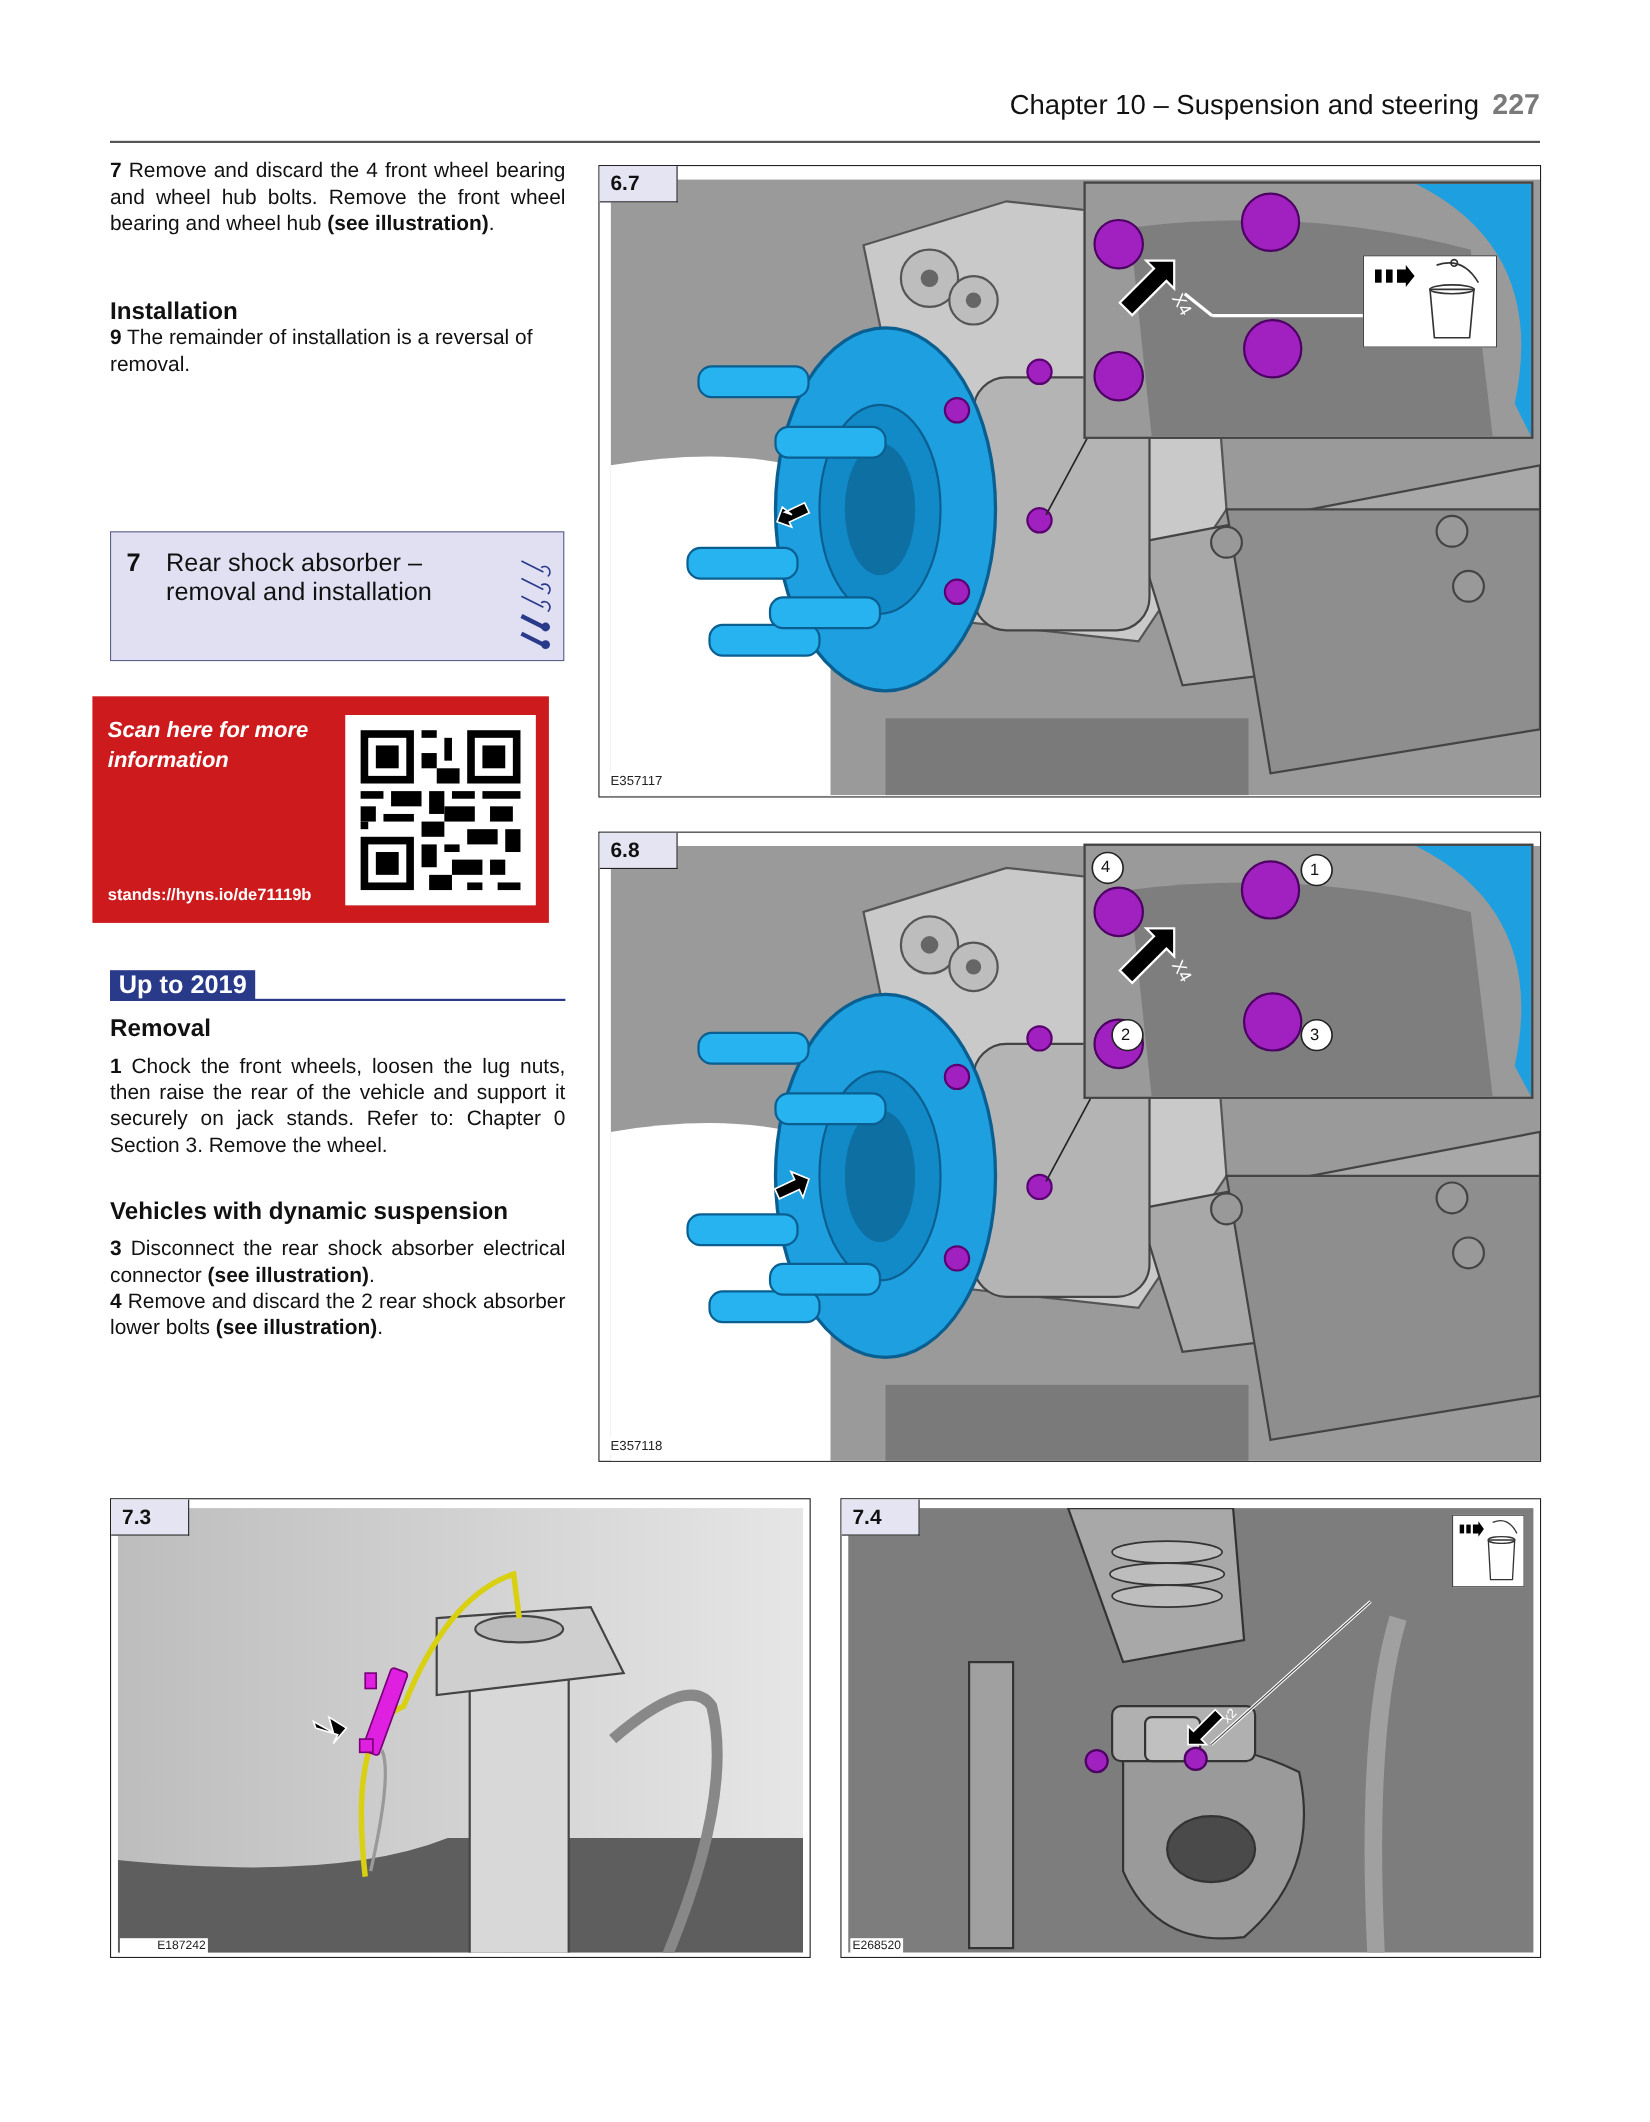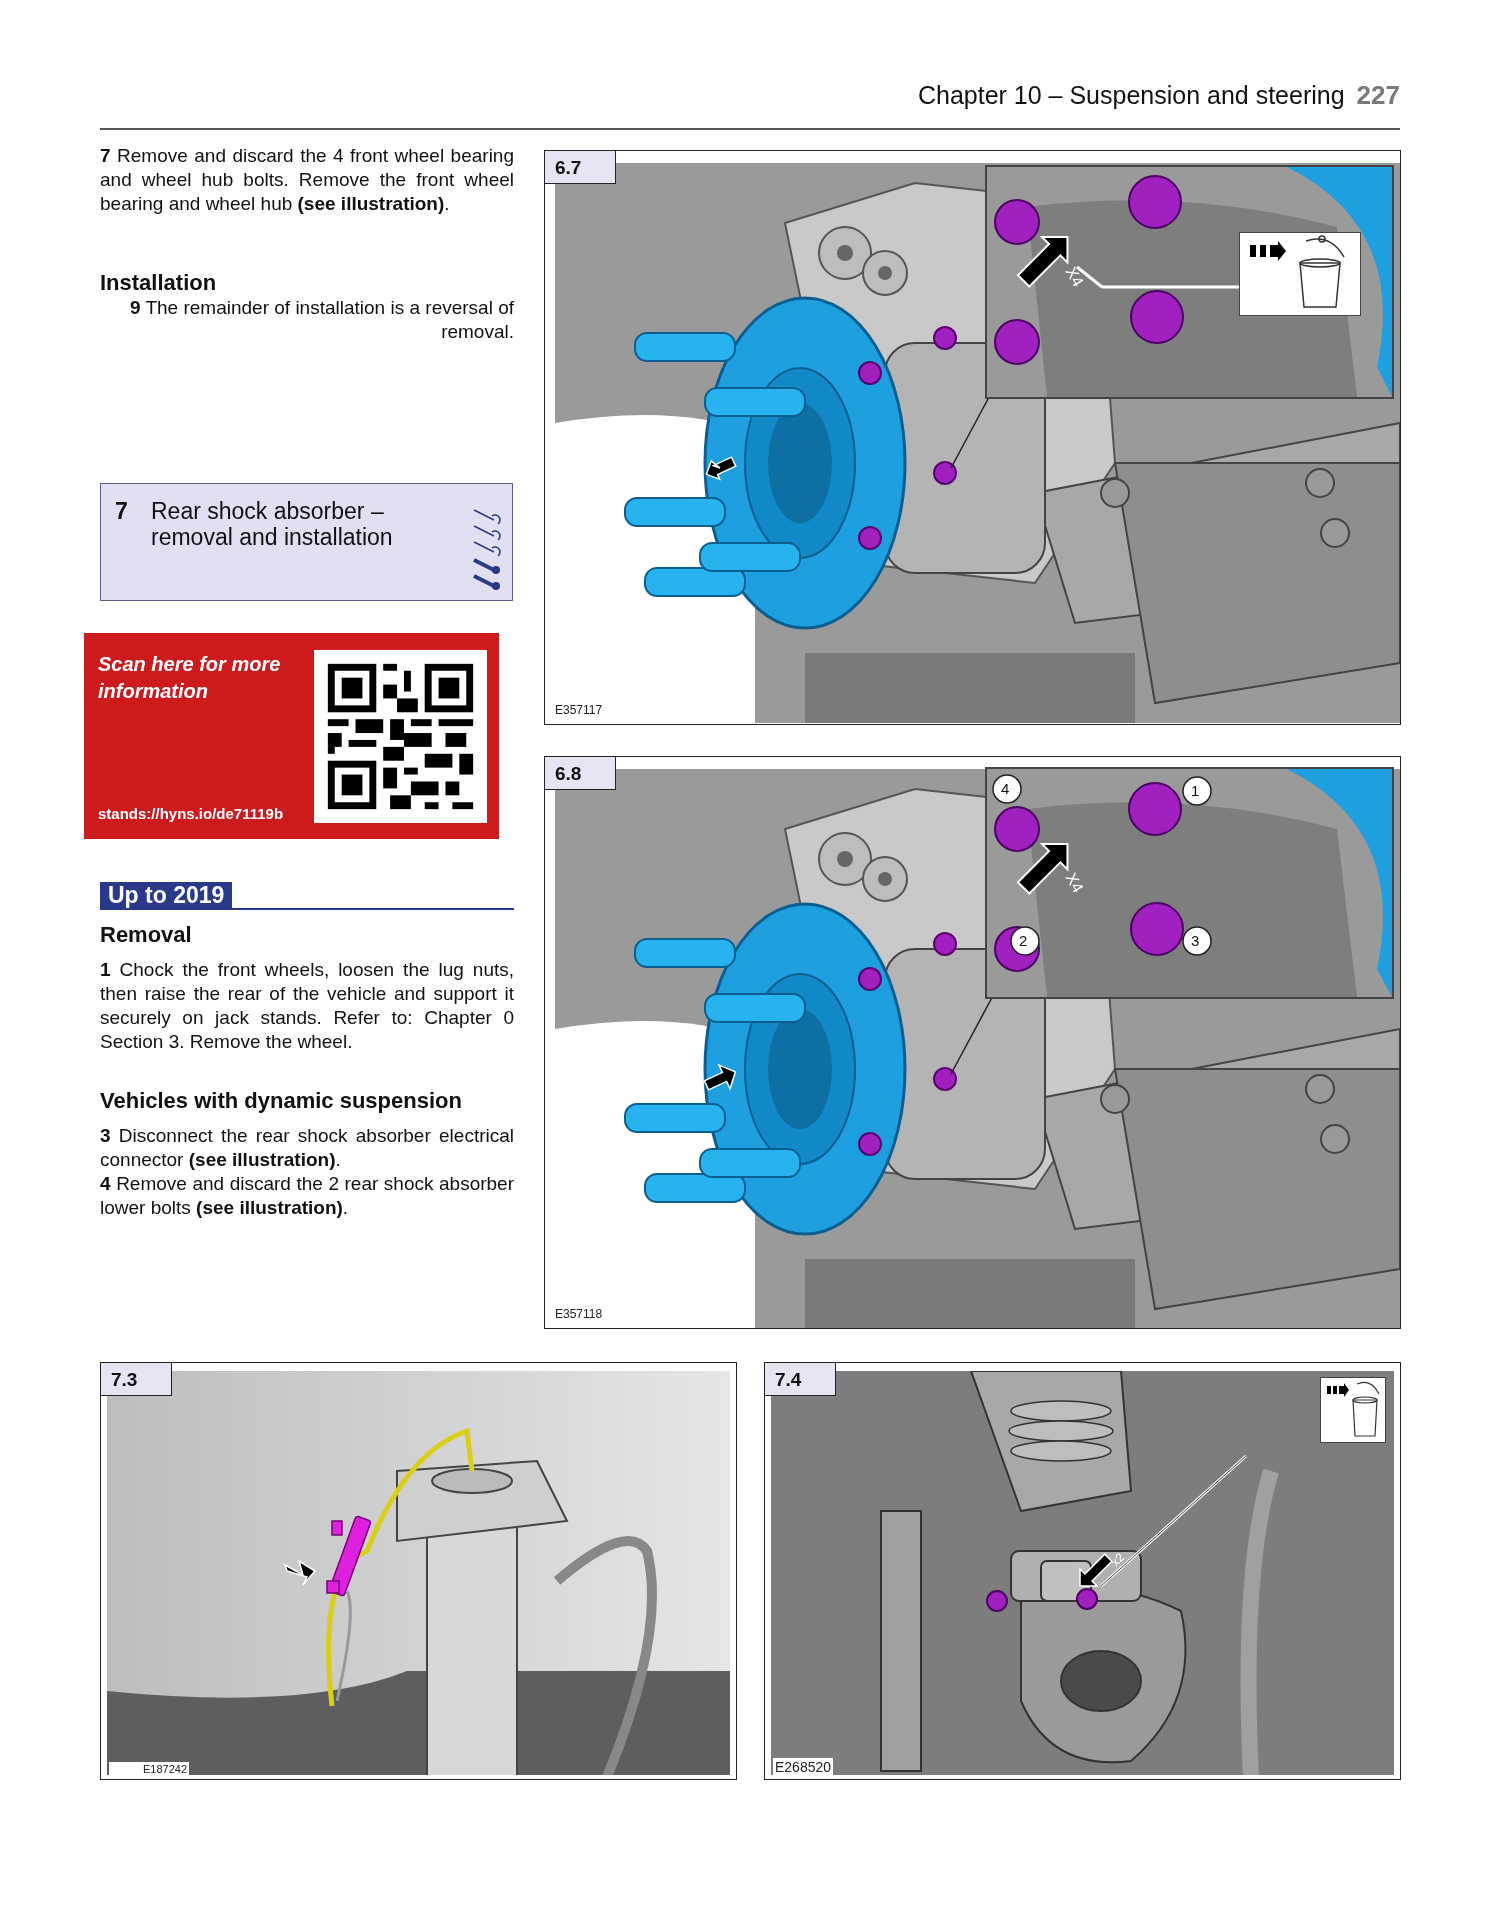--- a/index.html
+++ b/index.html
@@ -51,21 +51,21 @@
 <div class="abs running-head">
   <span>Chapter 10 – Suspension and steering</span><span class="pno">227</span>
 </div>
 <div class="abs head-rule"></div>
 
 <div class="abs col" style="top:144px;">
   <p class="para"><b>7</b> <span>Remove and discard the 4 front wheel bearing and wheel hub bolts. Remove the front wheel bearing and wheel hub</span> <b>(see illustration)</b>.</p>
 </div>
 <div class="abs col" style="top:270px;">
   <h3 class="h3">Installation</h3>
-  <p class="para" style="text-align:right"><b>9</b> <span>The remainder of installation is a reversal of removal.</span></p>
+  <p class="para" style="text-align:left"><b>9</b> <span>The remainder of installation is a reversal of removal.</span></p>
 </div>
 
 <div class="abs section-box">
   <span class="num">7</span>
   <span class="title">Rear shock absorber – removal and installation</span>
   <svg class="difficulty" viewBox="0 0 34 90">
     <g fill="none" stroke="#2a3a8a" stroke-width="1.5">
       <path d="M4 8 L24 18 M22 14 a5 5 0 1 1 6 8"></path>
       <path d="M4 24 L24 34 M22 30 a5 5 0 1 1 6 8"></path>
       <path d="M4 40 L24 50 M22 46 a5 5 0 1 1 6 8"></path>
@@ -346,14 +346,14 @@
           <rect x="12" y="8" width="4" height="8"></rect>
           <path d="M18 8 L23 8 L23 5 L28 12 L23 19 L23 16 L18 16 Z"></path>
         </g>
       <g fill="none" stroke="#333" stroke-width="1.2">
         <path d="M32 22 L56 22 L54 58 L34 58 Z"></path>
           <ellipse cx="44" cy="22" rx="12" ry="3"></ellipse>
         <path d="M36 6 Q50 0 58 16"></path>
       </g>
     </svg>
   </div>
-  <div class="fig-code" style="font-size:14px; bottom:3px;">E268520</div>
+  <div class="fig-code" style="font-size:11px; bottom:3px;">E268520</div>
 </div>
 
 </body></html>

